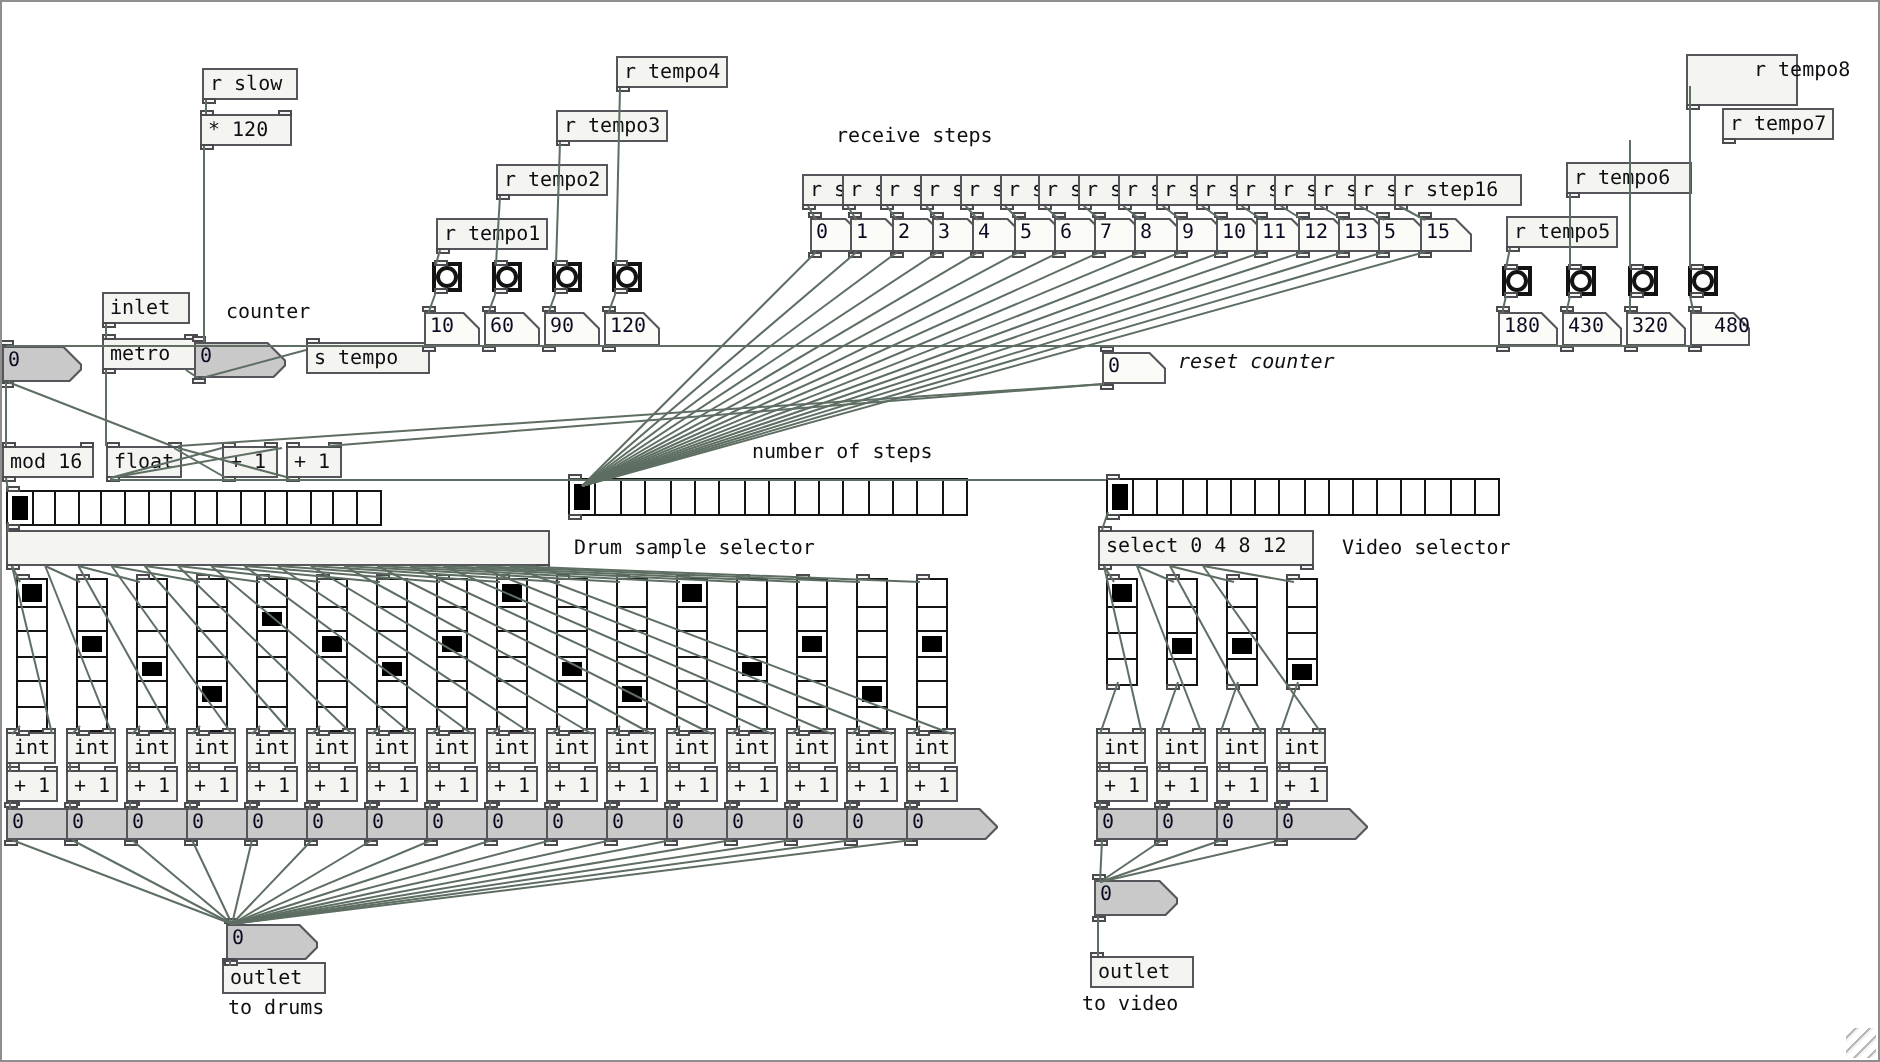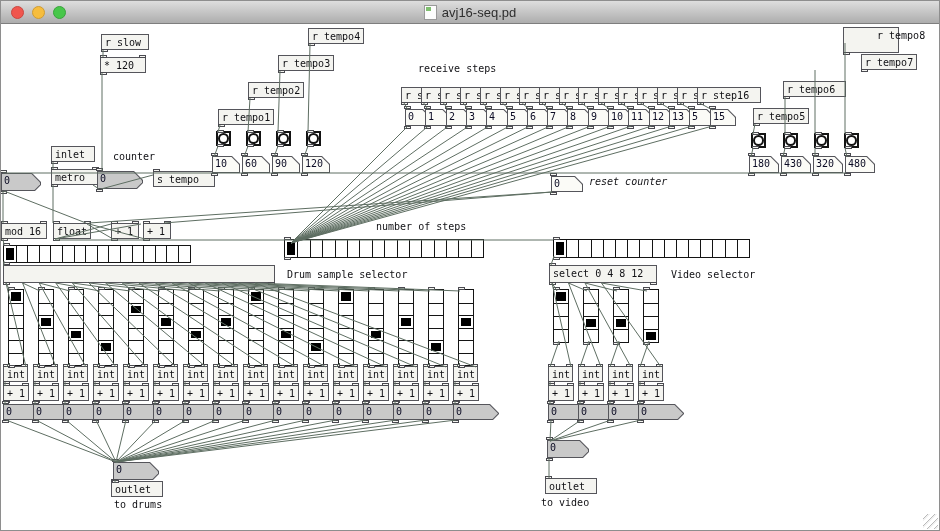--- a/index.html
+++ b/index.html
@@ -420,21 +420,21 @@
         <span class="nub tl"></span>
         <span class="nub bl"></span>
       </div>
       <div class="abs num" style="left: 812px; top: 155px; width: 30px; height: 17px;">
         <span class="abs numedge"></span>
         <span class="abs numfill"></span>
         <span class="txt">320</span>
         <span class="nub tl"></span>
         <span class="nub bl"></span>
       </div>
-      <div class="abs num" style="left: 844px; top: 155px; width: 30px; height: 17px;">
+      <div class="abs num" style="left: 844px; top: 155px; width: 30px; height: 17px; text-align: right;">
         <span class="abs numedge"></span>
         <span class="abs numfill"></span>
         <span class="txt">480</span>
         <span class="nub tl"></span>
         <span class="nub bl"></span>
       </div>
       <div class="abs num" style="left: 550px; top: 175px; width: 32px; height: 16px;">
         <span class="abs numedge"></span>
         <span class="abs numfill"></span>
         <span class="txt">0</span>
@@ -1332,23 +1332,14 @@
       <line x1="609" y1="381" x2="609" y2="385" stroke="#5e6e62" stroke-width="1"></line>
       <line x1="609" y1="400" x2="609" y2="404" stroke="#5e6e62" stroke-width="1"></line>
       <line x1="610" y1="419" x2="549" y2="440" stroke="#5e6e62" stroke-width="1"></line>
       <line x1="600.5" y1="282" x2="646" y2="290" stroke="#5e6e62" stroke-width="1"></line>
       <line x1="600.5" y1="282" x2="660" y2="366" stroke="#5e6e62" stroke-width="1"></line>
       <line x1="648" y1="340" x2="639" y2="366" stroke="#5e6e62" stroke-width="1"></line>
       <line x1="639" y1="381" x2="639" y2="385" stroke="#5e6e62" stroke-width="1"></line>
       <line x1="639" y1="400" x2="639" y2="404" stroke="#5e6e62" stroke-width="1"></line>
       <line x1="640" y1="419" x2="549" y2="440" stroke="#5e6e62" stroke-width="1"></line>
     </svg>
-  <div id="titlebar">
-    <span class="traffic t-red"></span>
-    <span class="traffic t-yellow"></span>
-    <span class="traffic t-green"></span>
-    <span id="titlewrap">
-      <span id="doc-icon"></span>
-      <span id="window-title">avj16-seq.pd</span>
-    </span>
-  </div>
   <div class="abs" id="resize-grip"></div>
 </div>
 
 </body></html>

